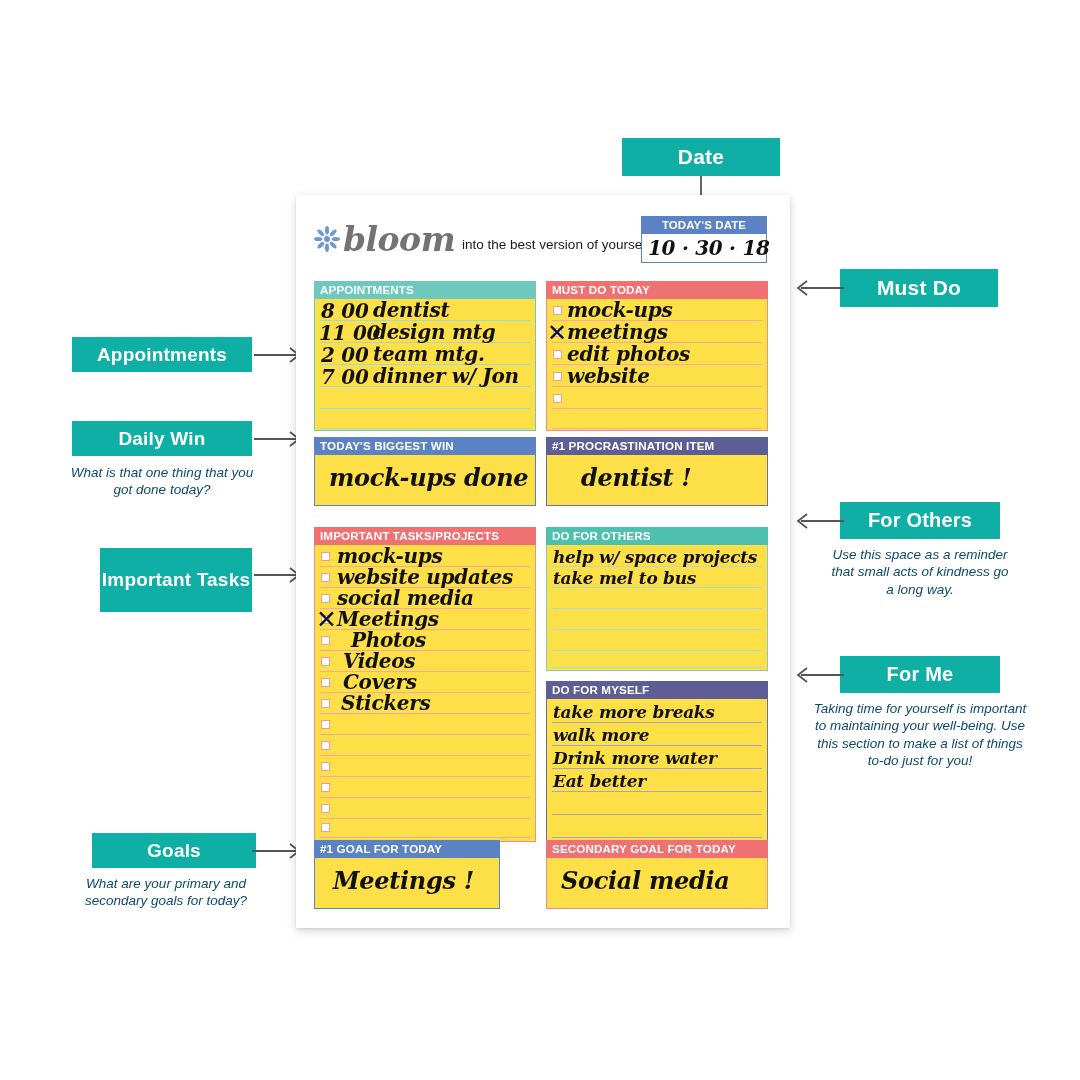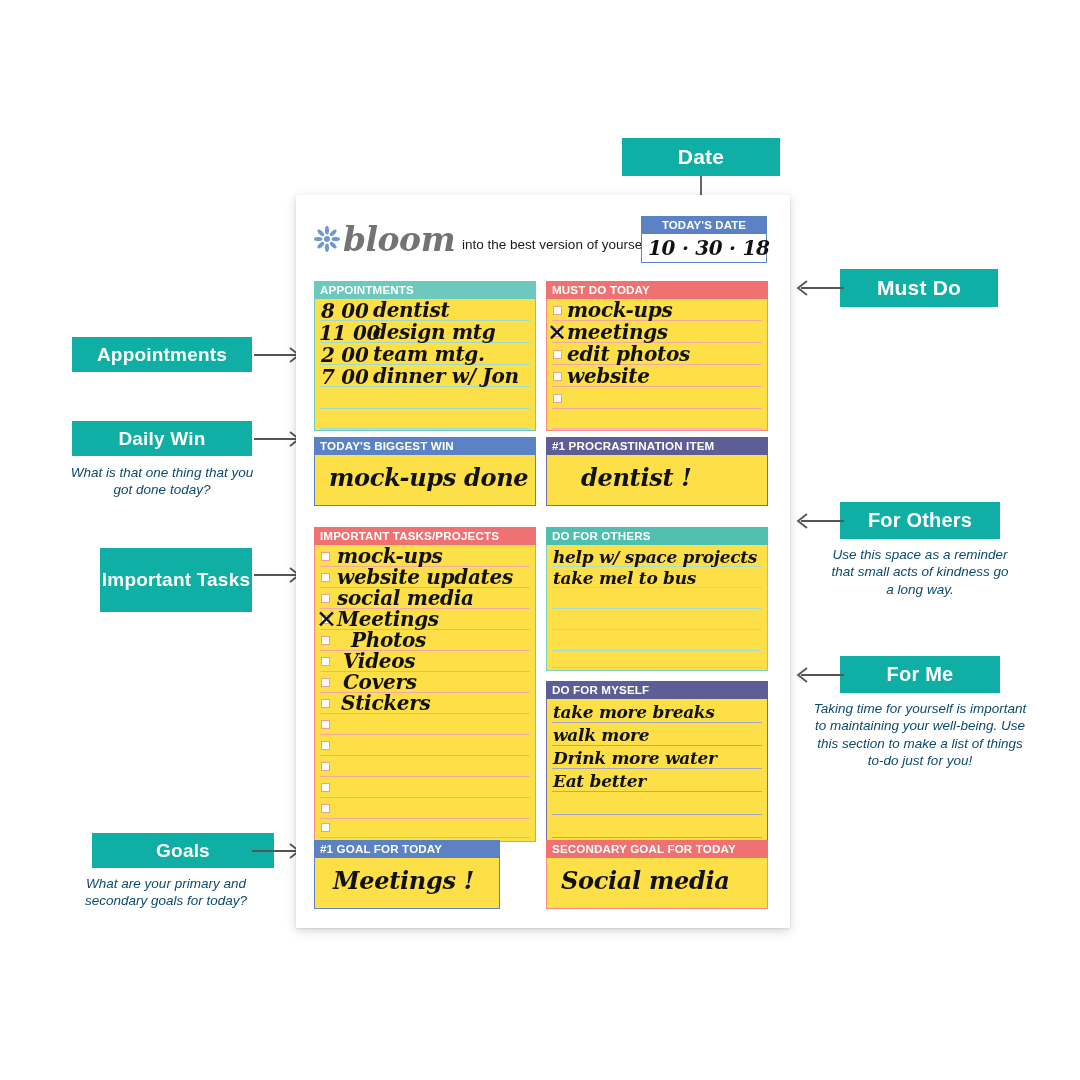--- a/index.html
+++ b/index.html
@@ -175,21 +175,21 @@
   <div class="chip" style="left:100px;top:548px;width:152px;height:64px;font-size:19px;">
     <span>Important Tasks</span>
   </div>
   <div class="arrow" style="left:254px;top:565px;">
     <svg width="50" height="20" viewBox="0 0 50 20">
       <line x1="0" y1="10" x2="42" y2="10" stroke="#555" stroke-width="1.8"></line>
       <polyline points="36,3 45,10 36,17" fill="none" stroke="#555" stroke-width="1.8"></polyline>
     </svg>
   </div>
 
-  <div class="chip" style="left:92px;top:833px;width:182px;height:35px;font-size:19px;align-items:center;">
+  <div class="chip" style="left:92px;top:833px;width:164px;height:35px;font-size:19px;align-items:center;">
     <span>Goals</span>
   </div>
   <div class="caption" style="left:62px;top:875px;width:208px;">What are your primary and secondary goals for today?</div>
   <div class="arrow" style="left:252px;top:841px;">
     <svg width="52" height="20" viewBox="0 0 52 20">
       <line x1="0" y1="10" x2="44" y2="10" stroke="#555" stroke-width="1.8"></line>
       <polyline points="38,3 47,10 38,17" fill="none" stroke="#555" stroke-width="1.8"></polyline>
     </svg>
   </div>
 

